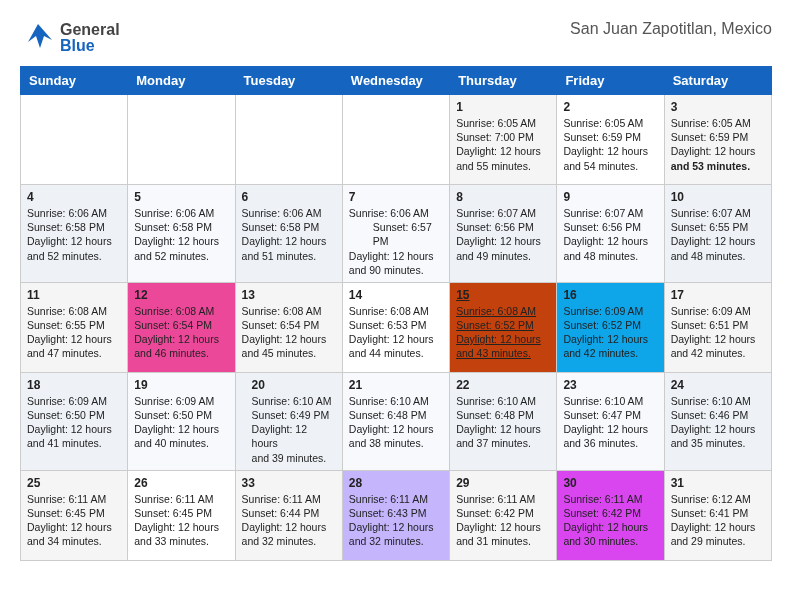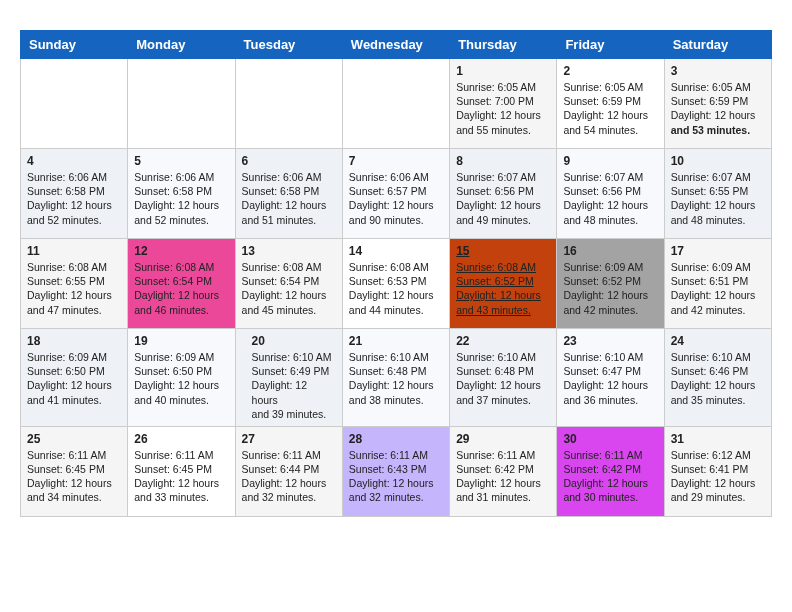--- a/index.html
+++ b/index.html
@@ -89,21 +89,31 @@
     .logo-blue {
       font-size: 16px;
       font-weight: bold;
       color: #1565c0;
     }
   </style>
 </head>
 <body>
 
 <div class="header">
+  <div class="logo-wrap">
+    <svg width="36" height="36" viewBox="0 0 36 36">
+      <polygon points="18,4 32,20 24,16 20,28 16,16 8,22" fill="#1565c0"></polygon>
+    </svg>
+    <div class="logo-name">
+      <span class="logo-general">General</span>
+      <span class="logo-blue">Blue</span>
+    </div>
+  </div>
   <div class="title-block">
+    <div class="location">San Juan Zapotitlan, Mexico</div>
   </div>
 </div>
 
 <table>
   <thead>
     <tr>
     <th>Sunday</th>
         <th>Monday</th>
         <th>Tuesday</th>
         <th>Wednesday</th>
@@ -158,21 +168,21 @@
         <td style="background: rgb(238, 242, 247);">
           <span class="day-num">6</span>
           <div style="font-size: 10.5px; line-height: 1.35;">Sunrise: 6:06 AM</div>
           <div style="font-size: 10.5px; line-height: 1.35;">Sunset: 6:58 PM</div>
           <div style="font-size: 10.5px; line-height: 1.35;">Daylight: 12 hours</div>
           <div style="font-size: 10.5px; line-height: 1.35;">and 51 minutes.</div>
         </td>
         <td style="background: rgb(247, 249, 252);">
           <span class="day-num">7</span>
           <div style="font-size: 10.5px; line-height: 1.35;">Sunrise: 6:06 AM</div>
-          <div style="font-size: 10.5px; line-height: 1.35;">Sunset: 6:57 PM</div>
+          <div style="font-size: 10.5px; line-height: 1.35; margin-left: 24px;">Sunset: 6:57 PM</div>
           <div style="font-size: 10.5px; line-height: 1.35;">Daylight: 12 hours</div>
           <div style="font-size: 10.5px; line-height: 1.35;">and 90 minutes.</div>
         </td>
         <td style="background: rgb(238, 242, 247);">
           <span class="day-num">8</span>
           <div style="font-size: 10.5px; line-height: 1.35;">Sunrise: 6:07 AM</div>
           <div style="font-size: 10.5px; line-height: 1.35;">Sunset: 6:56 PM</div>
           <div style="font-size: 10.5px; line-height: 1.35;">Daylight: 12 hours</div>
           <div style="font-size: 10.5px; line-height: 1.35;">and 49 minutes.</div>
         </td>
@@ -220,21 +230,21 @@
           <div style="font-size: 10.5px; line-height: 1.35;">Daylight: 12 hours</div>
           <div style="font-size: 10.5px; line-height: 1.35;">and 44 minutes.</div>
         </td>
         <td style="background: #c2410c; text-decoration: underline;">
           <span class="day-num">15</span>
           <div style="font-size: 10.5px; line-height: 1.35;">Sunrise: 6:08 AM</div>
           <div style="font-size: 10.5px; line-height: 1.35;">Sunset: 6:52 PM</div>
           <div style="font-size: 10.5px; line-height: 1.35;">Daylight: 12 hours</div>
           <div style="font-size: 10.5px; line-height: 1.35;">and 43 minutes.</div>
         </td>
-        <td style="background: #a3a3a3;">
+        <td style="background: #0ea5e9;">
           <span class="day-num">16</span>
           <div style="font-size: 10.5px; line-height: 1.35;">Sunrise: 6:09 AM</div>
           <div style="font-size: 10.5px; line-height: 1.35;">Sunset: 6:52 PM</div>
           <div style="font-size: 10.5px; line-height: 1.35;">Daylight: 12 hours</div>
           <div style="font-size: 10.5px; line-height: 1.35;">and 42 minutes.</div>
         </td>
         <td style="background: rgb(245, 245, 245);">
           <span class="day-num">17</span>
           <div style="font-size: 10.5px; line-height: 1.35;">Sunrise: 6:09 AM</div>
           <div style="font-size: 10.5px; line-height: 1.35;">Sunset: 6:51 PM</div>
@@ -302,21 +312,21 @@
           <div style="font-size: 10.5px; line-height: 1.35;">and 34 minutes.</div>
         </td>
         <td style="background: rgb(255, 255, 255);">
           <span class="day-num">26</span>
           <div style="font-size: 10.5px; line-height: 1.35;">Sunrise: 6:11 AM</div>
           <div style="font-size: 10.5px; line-height: 1.35;">Sunset: 6:45 PM</div>
           <div style="font-size: 10.5px; line-height: 1.35;">Daylight: 12 hours</div>
           <div style="font-size: 10.5px; line-height: 1.35;">and 33 minutes.</div>
         </td>
         <td style="background: rgb(245, 245, 245);">
-          <span class="day-num">27</span>
+          <span class="day-num">33</span>
           <div style="font-size: 10.5px; line-height: 1.35;">Sunrise: 6:11 AM</div>
           <div style="font-size: 10.5px; line-height: 1.35;">Sunset: 6:44 PM</div>
           <div style="font-size: 10.5px; line-height: 1.35;">Daylight: 12 hours</div>
           <div style="font-size: 10.5px; line-height: 1.35;">and 32 minutes.</div>
         </td>
         <td style="background: #c4b5fd;">
           <span class="day-num">28</span>
           <div style="font-size: 10.5px; line-height: 1.35;">Sunrise: 6:11 AM</div>
           <div style="font-size: 10.5px; line-height: 1.35;">Sunset: 6:43 PM</div>
           <div style="font-size: 10.5px; line-height: 1.35;">Daylight: 12 hours</div>

